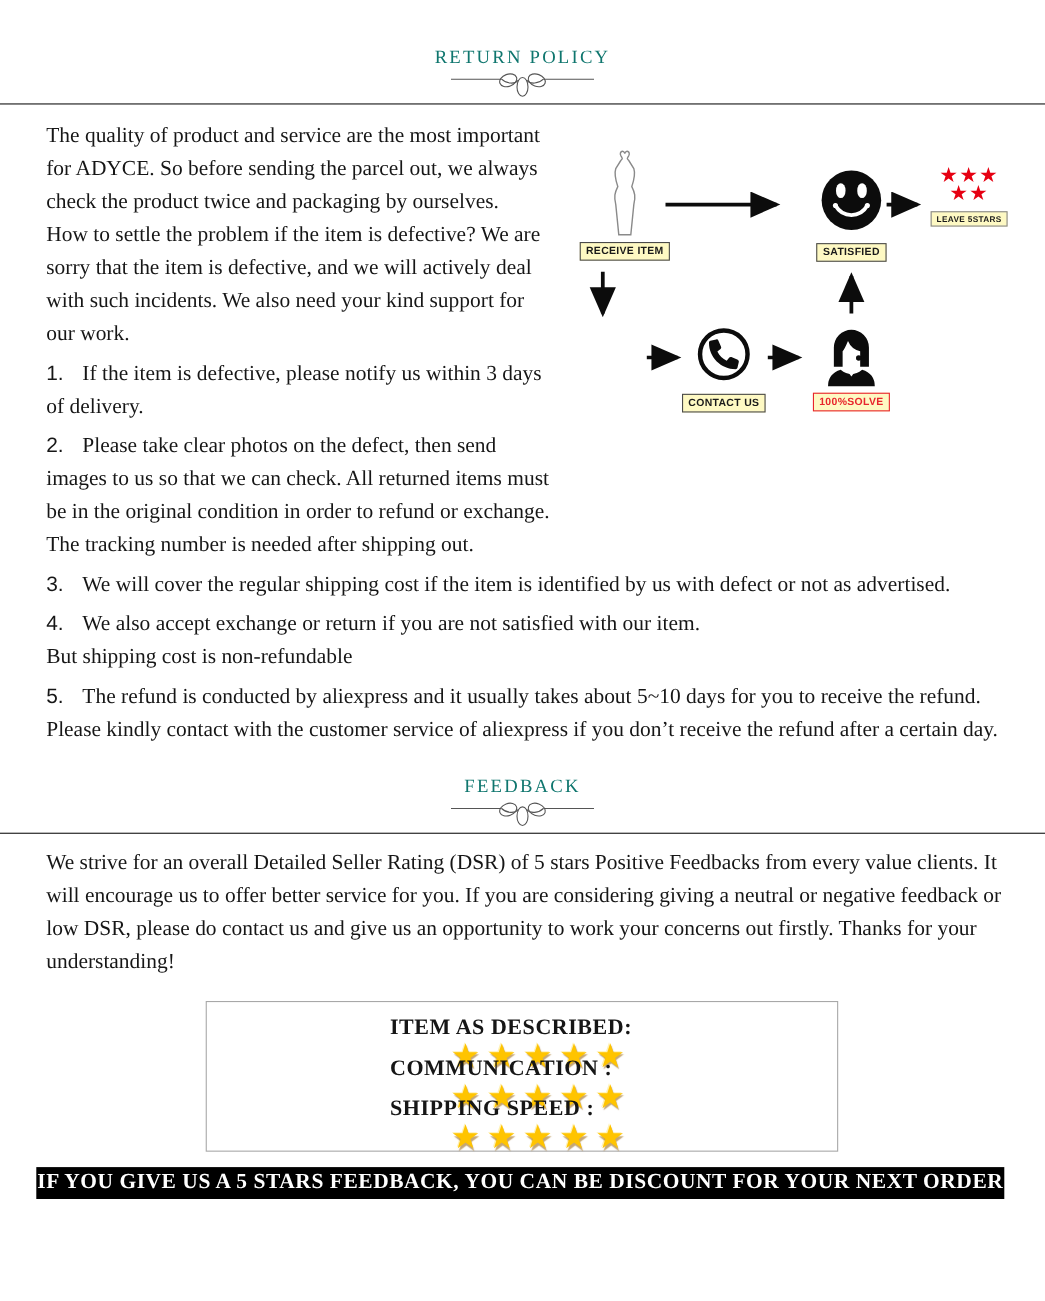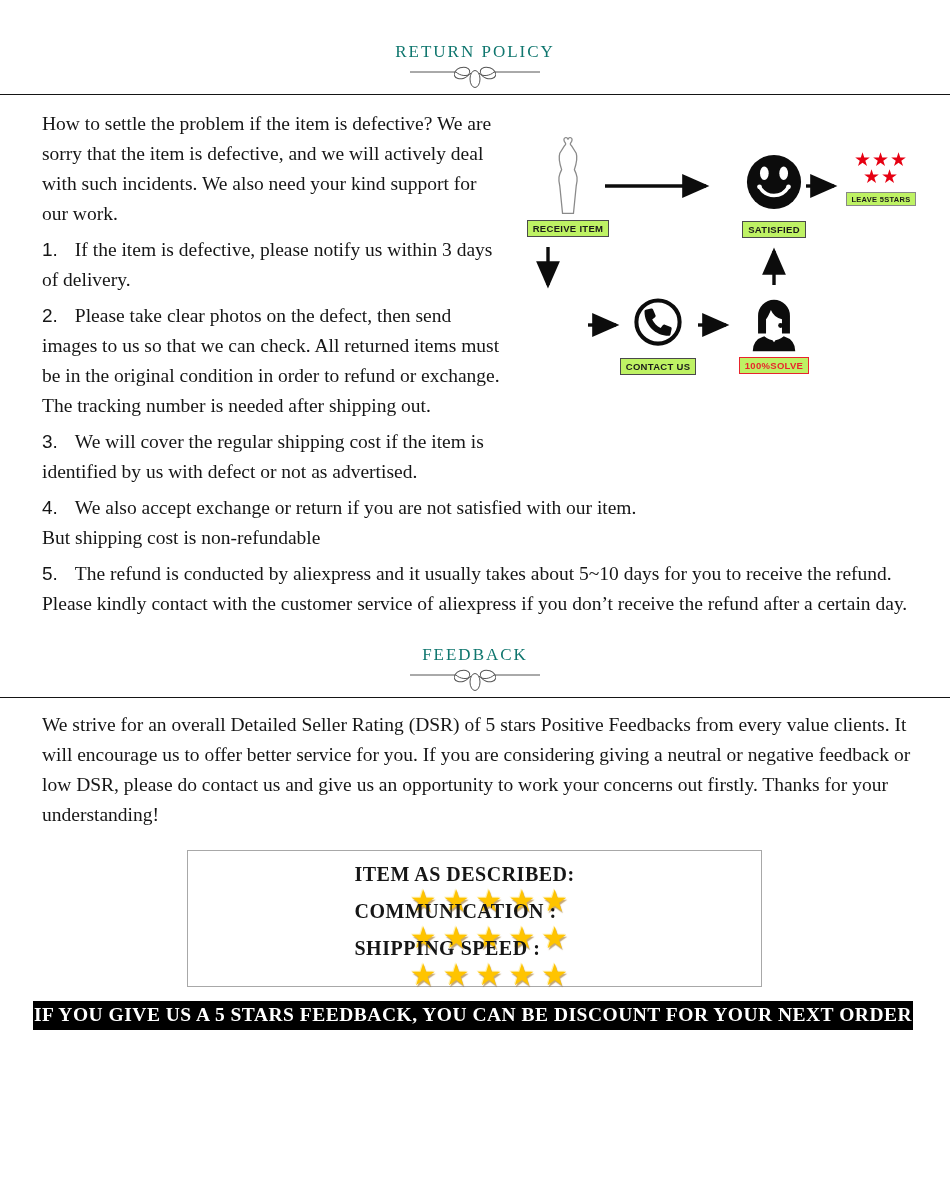--- a/index.html
+++ b/index.html
@@ -26,21 +26,21 @@
   .itext{white-space:pre-line;}
 
   
   .diagram{
     float:right;width:418px;height:258px;position:relative;
     margin:26px -14px 78px 10px;
   }
   .arrows{position:absolute;left:0;top:0;}
   .node{position:absolute;display:flex;flex-direction:column;align-items:center;}
   .tag{
-    border:1px solid #4a4a4a;background:#bef264;color:#1a1a1a;
+    border:1px solid #4a4a4a;background:#fef9c3;color:#1a1a1a;
     font-family:"Liberation Sans",sans-serif;font-weight:700;font-size:9.5px;
     padding:2px 5px;letter-spacing:.3px;white-space:nowrap;line-height:1.2;
   }
   .node-receive{left:20px;top:0;width:76px;}
   .node-receive .tag{margin-top:3px;}
   .node-satisfied{left:224px;top:18px;width:80px;}
   .node-satisfied .tag{margin-top:10px;}
   .node-stars{left:330px;top:16px;width:82px;}
   .starline{font-size:19px;line-height:17px;letter-spacing:1px;text-align:center;}
   .node-stars .tag{margin-top:7px;font-size:7.5px;padding:1.5px 4px;border-color:#888;}
@@ -148,20 +148,21 @@
         <path d="M17,48 L17,28 A18,18 0 0 1 53,28 L53,48 L44,48 L44,32 Q35,30 31.5,21.5 Q28,30 26,32 L26,48 Z" fill="#0c0c0c"></path>
         <path d="M50,27 Q52,38 43,39" fill="none" stroke="#0c0c0c" stroke-width="2.4"></path>
         <circle cx="42.5" cy="39" r="2.8" fill="#0c0c0c"></circle>
         <path d="M11,68 Q11,55 24,51 Q35,60 46,51 Q59,55 59,68 Z" fill="#0c0c0c"></path>
         <path d="M30,51 L35,58 L40,51 Z" fill="#fff"></path>
       </svg>
       <span class="tag" style="color: rgb(232, 37, 45); border-color: rgb(232, 37, 45);">100%SOLVE</span>
     </div>
   </div>
 
+  <p class="body-text">The quality of product and service are the most important for ADYCE. So before sending the parcel out, we always check the product twice and packaging by ourselves.</p>
   <p class="body-text">How to settle the problem if the item is defective? We are sorry that the item is defective, and we will actively deal with such incidents. We also need your kind support for our work.</p>
 
   <p class="item"><span class="num">1.</span><span class="itext">If the item is defective, please notify us within 3 days of delivery.</span></p>
   <p class="item"><span class="num">2.</span><span class="itext">Please take clear photos on the defect, then send images to us so that we can check. All returned items must be in the original condition in order to refund or exchange. The tracking number is needed after shipping out.</span></p>
   <p class="item"><span class="num">3.</span><span class="itext">We will cover the regular shipping cost if the item is identified by us with defect or not as advertised.</span></p>
   <p class="item"><span class="num">4.</span><span class="itext">We also accept exchange or return if you are not satisfied with our item.
 But shipping cost is non-refundable</span></p>
   <p class="item"><span class="num">5.</span><span class="itext">The refund is conducted by aliexpress and it usually takes about 5~10 days for you to receive the refund. Please kindly contact with the customer service of aliexpress if you don’t receive the refund after a certain day.</span></p>
 </div>
 

